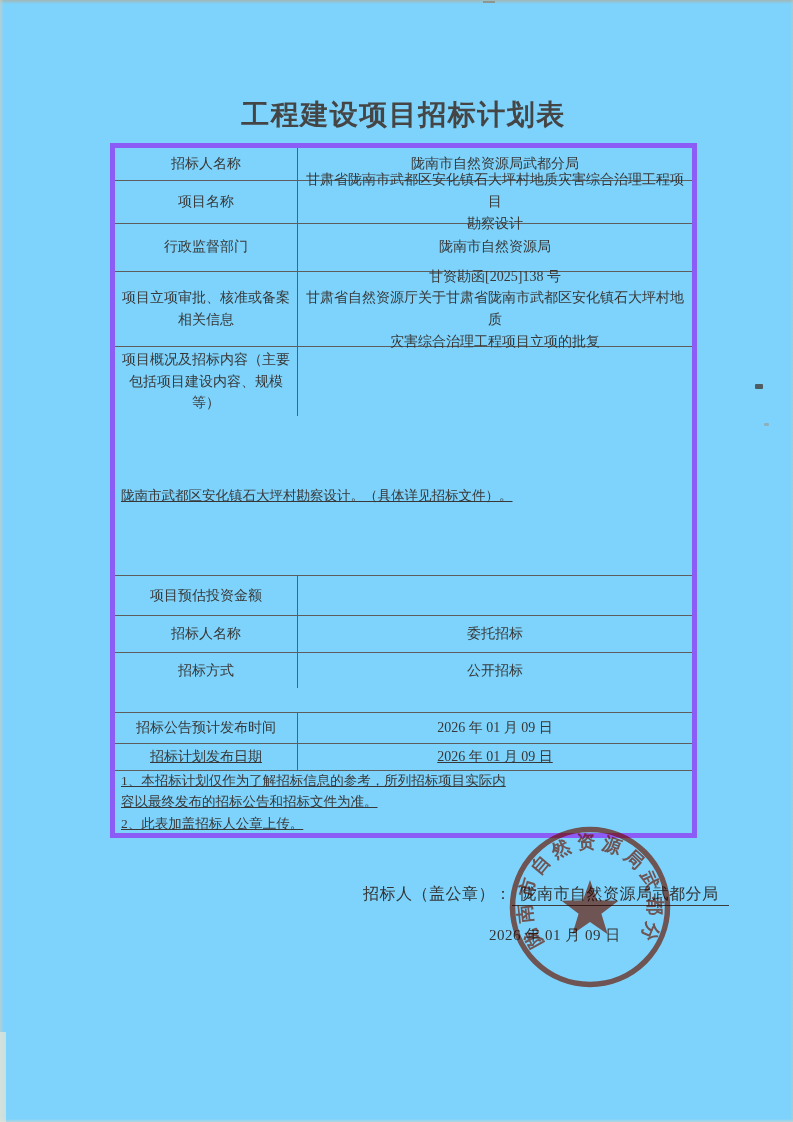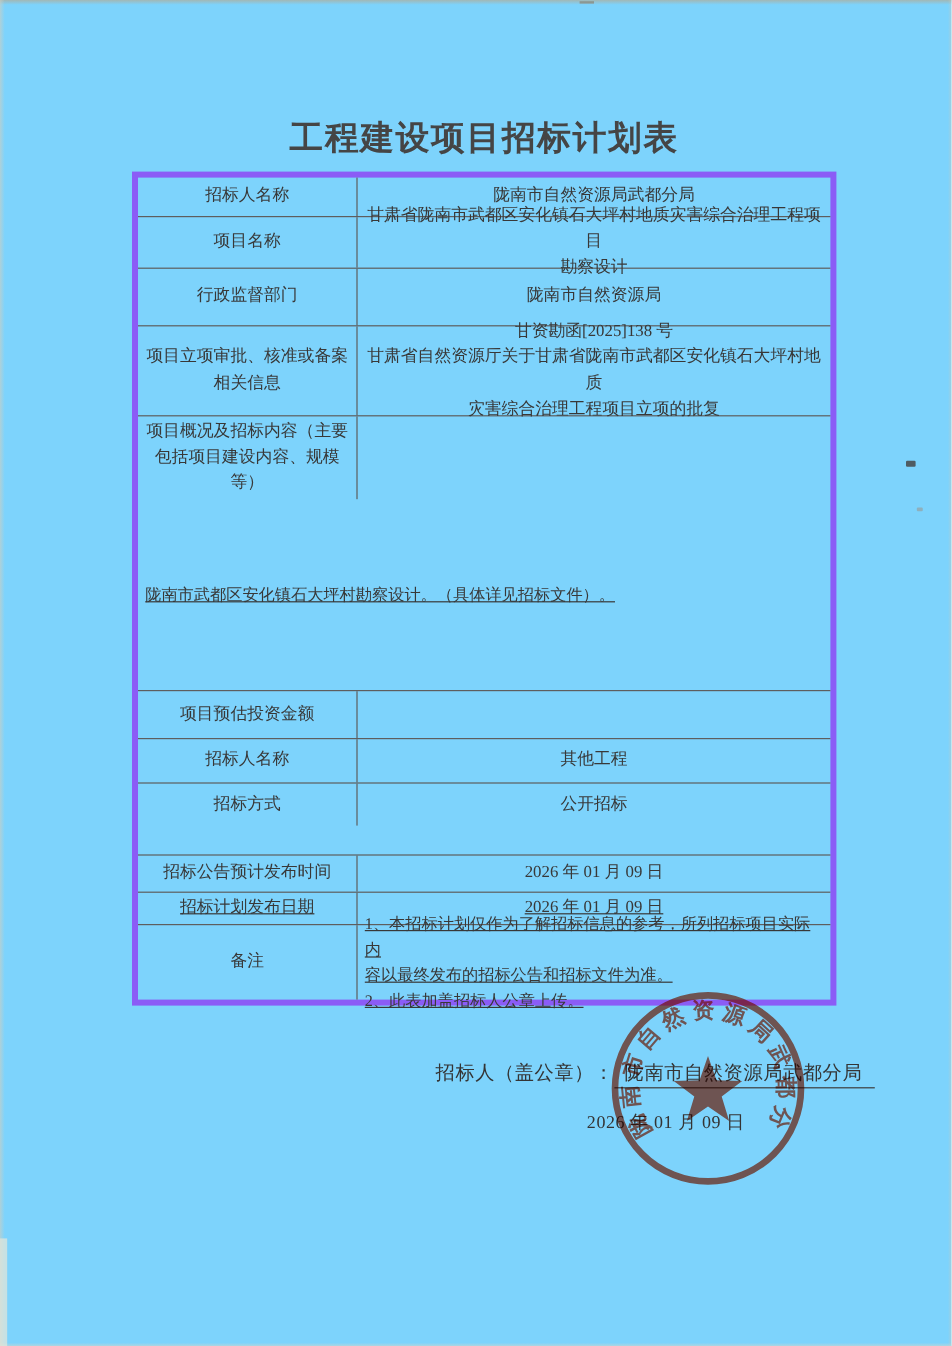--- a/index.html
+++ b/index.html
@@ -107,36 +107,35 @@
     <div class="row r5">
       <div class="cell lbl">项目概况及招标内容（主要
 包括项目建设内容、规模等）</div>
       <div class="cell val left small">陇南市武都区安化镇石大坪村勘察设计。（具体详见招标文件）。</div>
     </div>
     <div class="row r7">
       <div class="cell lbl">项目预估投资金额</div>
     </div>
     <div class="row r8">
       <div class="cell lbl">招标人名称</div>
-      <div class="cell val">其他工程</div>
+      <div class="cell val">委托招标</div>
     </div>
     <div class="row r9">
       <div class="cell lbl">招标方式</div>
       <div class="cell val">公开招标</div>
     </div>
     <div class="row r10">
       <div class="cell lbl">招标公告预计发布时间</div>
       <div class="cell val">2026 年 01 月 09 日</div>
     </div>
     <div class="row r11">
       <div class="cell lbl">招标计划发布日期</div>
       <div class="cell val">2026 年 01 月 09 日</div>
     </div>
     <div class="row r12">
-      <div class="cell lbl">备注</div>
       <div class="cell val left small">1、本招标计划仅作为了解招标信息的参考，所列招标项目实际内
 容以最终发布的招标公告和招标文件为准。
 2、此表加盖招标人公章上传。</div>
     </div>
   </div>
 
   <div class="sig-row"><span>招标人（盖公章）：</span><span class="sig-name">陇南市自然资源局武都分局</span></div>
 
   <div class="sig-date">2026 年 01 月 09 日</div>
 

